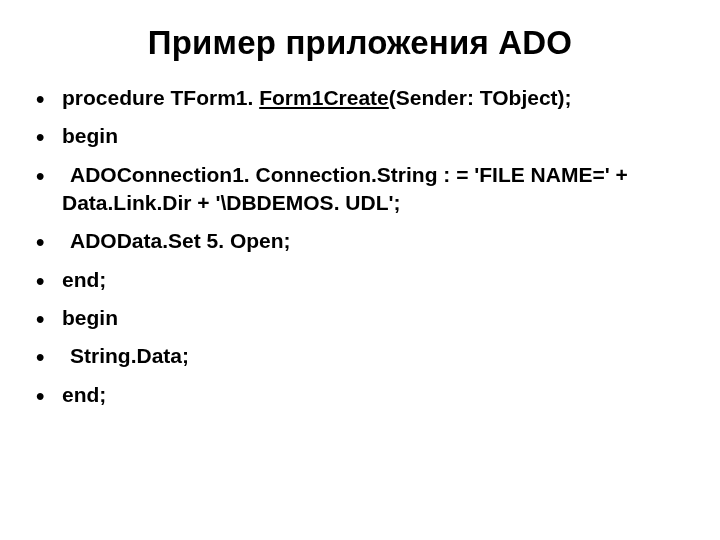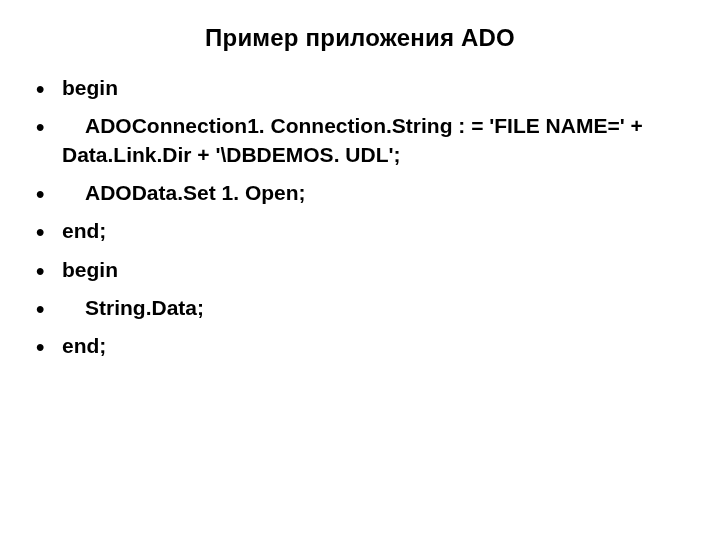--- a/index.html
+++ b/index.html
@@ -11,21 +11,21 @@
     font-family: Arial, Helvetica, sans-serif;
     color: #000;
   }
   .slide {
     box-sizing: border-box;
     width: 720px;
     height: 540px;
     padding: 18px 30px 20px 30px;
   }
   .title {
-    font-size: 24px;
+    font-size: 33px;
     font-weight: 700;
     text-align: center;
     margin: 6px 0 22px 0;
     letter-spacing: 0.2px;
   }
   ul.bullets {
     list-style: none;
     margin: 0;
     padding: 0;
   }
@@ -40,39 +40,42 @@
   ul.bullets > li::before {
     content: "•";
     position: absolute;
     left: 6px;
     top: 0;
     font-size: 24px;
     line-height: 1.25;
     font-weight: 700;
   }
   .indent {
-    margin-left: 23px;
+    margin-left: 8px;
   }
   .u { text-decoration: underline; }
 </style>
 </head>
 <body>
 
 <div class="slide">
   <div class="title">Пример приложения ADO</div>
 
   <ul class="bullets">
     <li>
+      <span>procedure TForm1. </span><span class="u">Form1Create</span><span>(Sender: TObject);</span>
+    </li>
+    <li>
       <span>begin</span>
     </li>
     <li>
       <span class="indent">ADOConnection1. Connection.String : = 'FILE NAME=' + Data.Link.Dir + '\DBDEMOS. UDL';</span>
     </li>
     <li>
-      <span class="indent">ADOData.Set 1. Open;</span>
+      <span class="indent">ADOData.Set 5. Open;</span>
     </li>
     <li>
       <span>end;</span>
     </li>
     <li>
       <span>begin</span>
     </li>
     <li>
       <span class="indent">String.Data;</span>
     </li>

